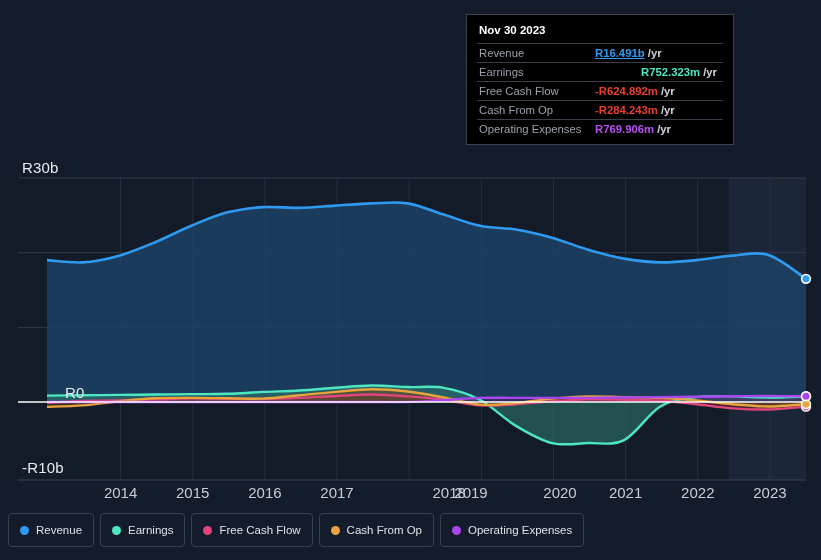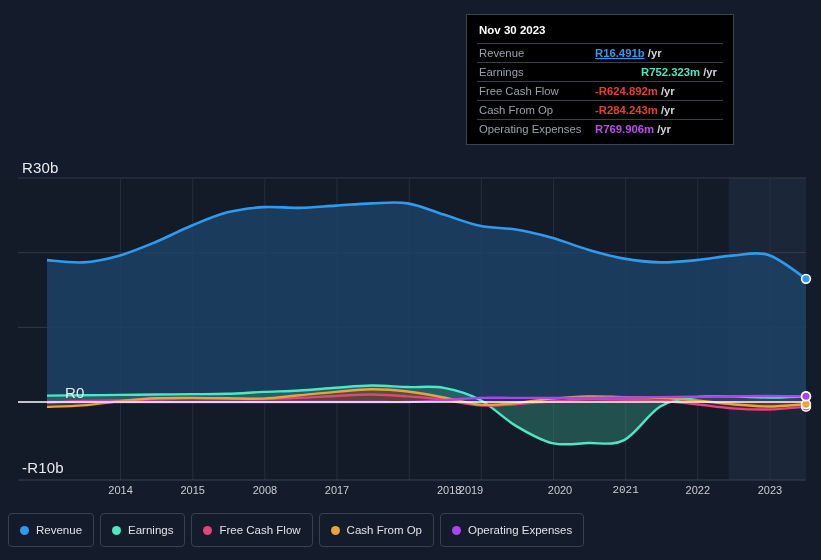--- a/index.html
+++ b/index.html
@@ -26,21 +26,21 @@
     white-space:nowrap;
   }
   .ylabel.y30{left:22px;top:159px;}
   .ylabel.y0{left:22px;top:384px;margin-left:43px;}
   .ylabel.ym10{left:22px;top:459px;}
 
   
   .xlabels{position:absolute;left:0;top:484px;width:821px;height:18px;}
   .xlabel{
     position:absolute;
-    font-size:11px;
+    font-size:15px;
     color:#c9ccd2;
     transform:translateX(-50%);
     white-space:nowrap;
   }
 
   
   .tooltip{
     position:absolute;
     left:466px;top:14px;
     width:268px;
@@ -155,26 +155,26 @@
       </svg>
   </div>
 
   <div class="ylabel y30">R30b</div>
   <div class="ylabel y0">R0</div>
   <div class="ylabel ym10">-R10b</div>
 
   <div class="xlabels" id="x-labels">
       <div class="xlabel" style="left: 120.6px;">2014</div>
       <div class="xlabel" style="left: 192.7px; text-align: right;">2015</div>
-      <div class="xlabel" style="left: 264.9px;">2008</div>
+      <div class="xlabel" style="left: 264.9px;">2016</div>
       <div class="xlabel" style="left: 337px;">2017</div>
       <div class="xlabel" style="left: 409.2px; margin-left: 40px;">2018</div>
       <div class="xlabel" style="left: 471px; text-align: center;">2019</div>
       <div class="xlabel" style="left: 560px;">2020</div>
-      <div class="xlabel" style="left: 625.6px; font-family: Liberation Mono, monospace;">2021</div>
+      <div class="xlabel" style="left: 625.6px;">2021</div>
       <div class="xlabel" style="left: 697.8px;">2022</div>
       <div class="xlabel" style="left: 769.9px;">2023</div>
     </div>
 
   <div class="tooltip">
     <div class="tt-date">Nov 30 2023</div>
     <table class="tt-table">
       <tbody id="tt-body">
           <tr>
             <td class="tt-label">Revenue</td>

